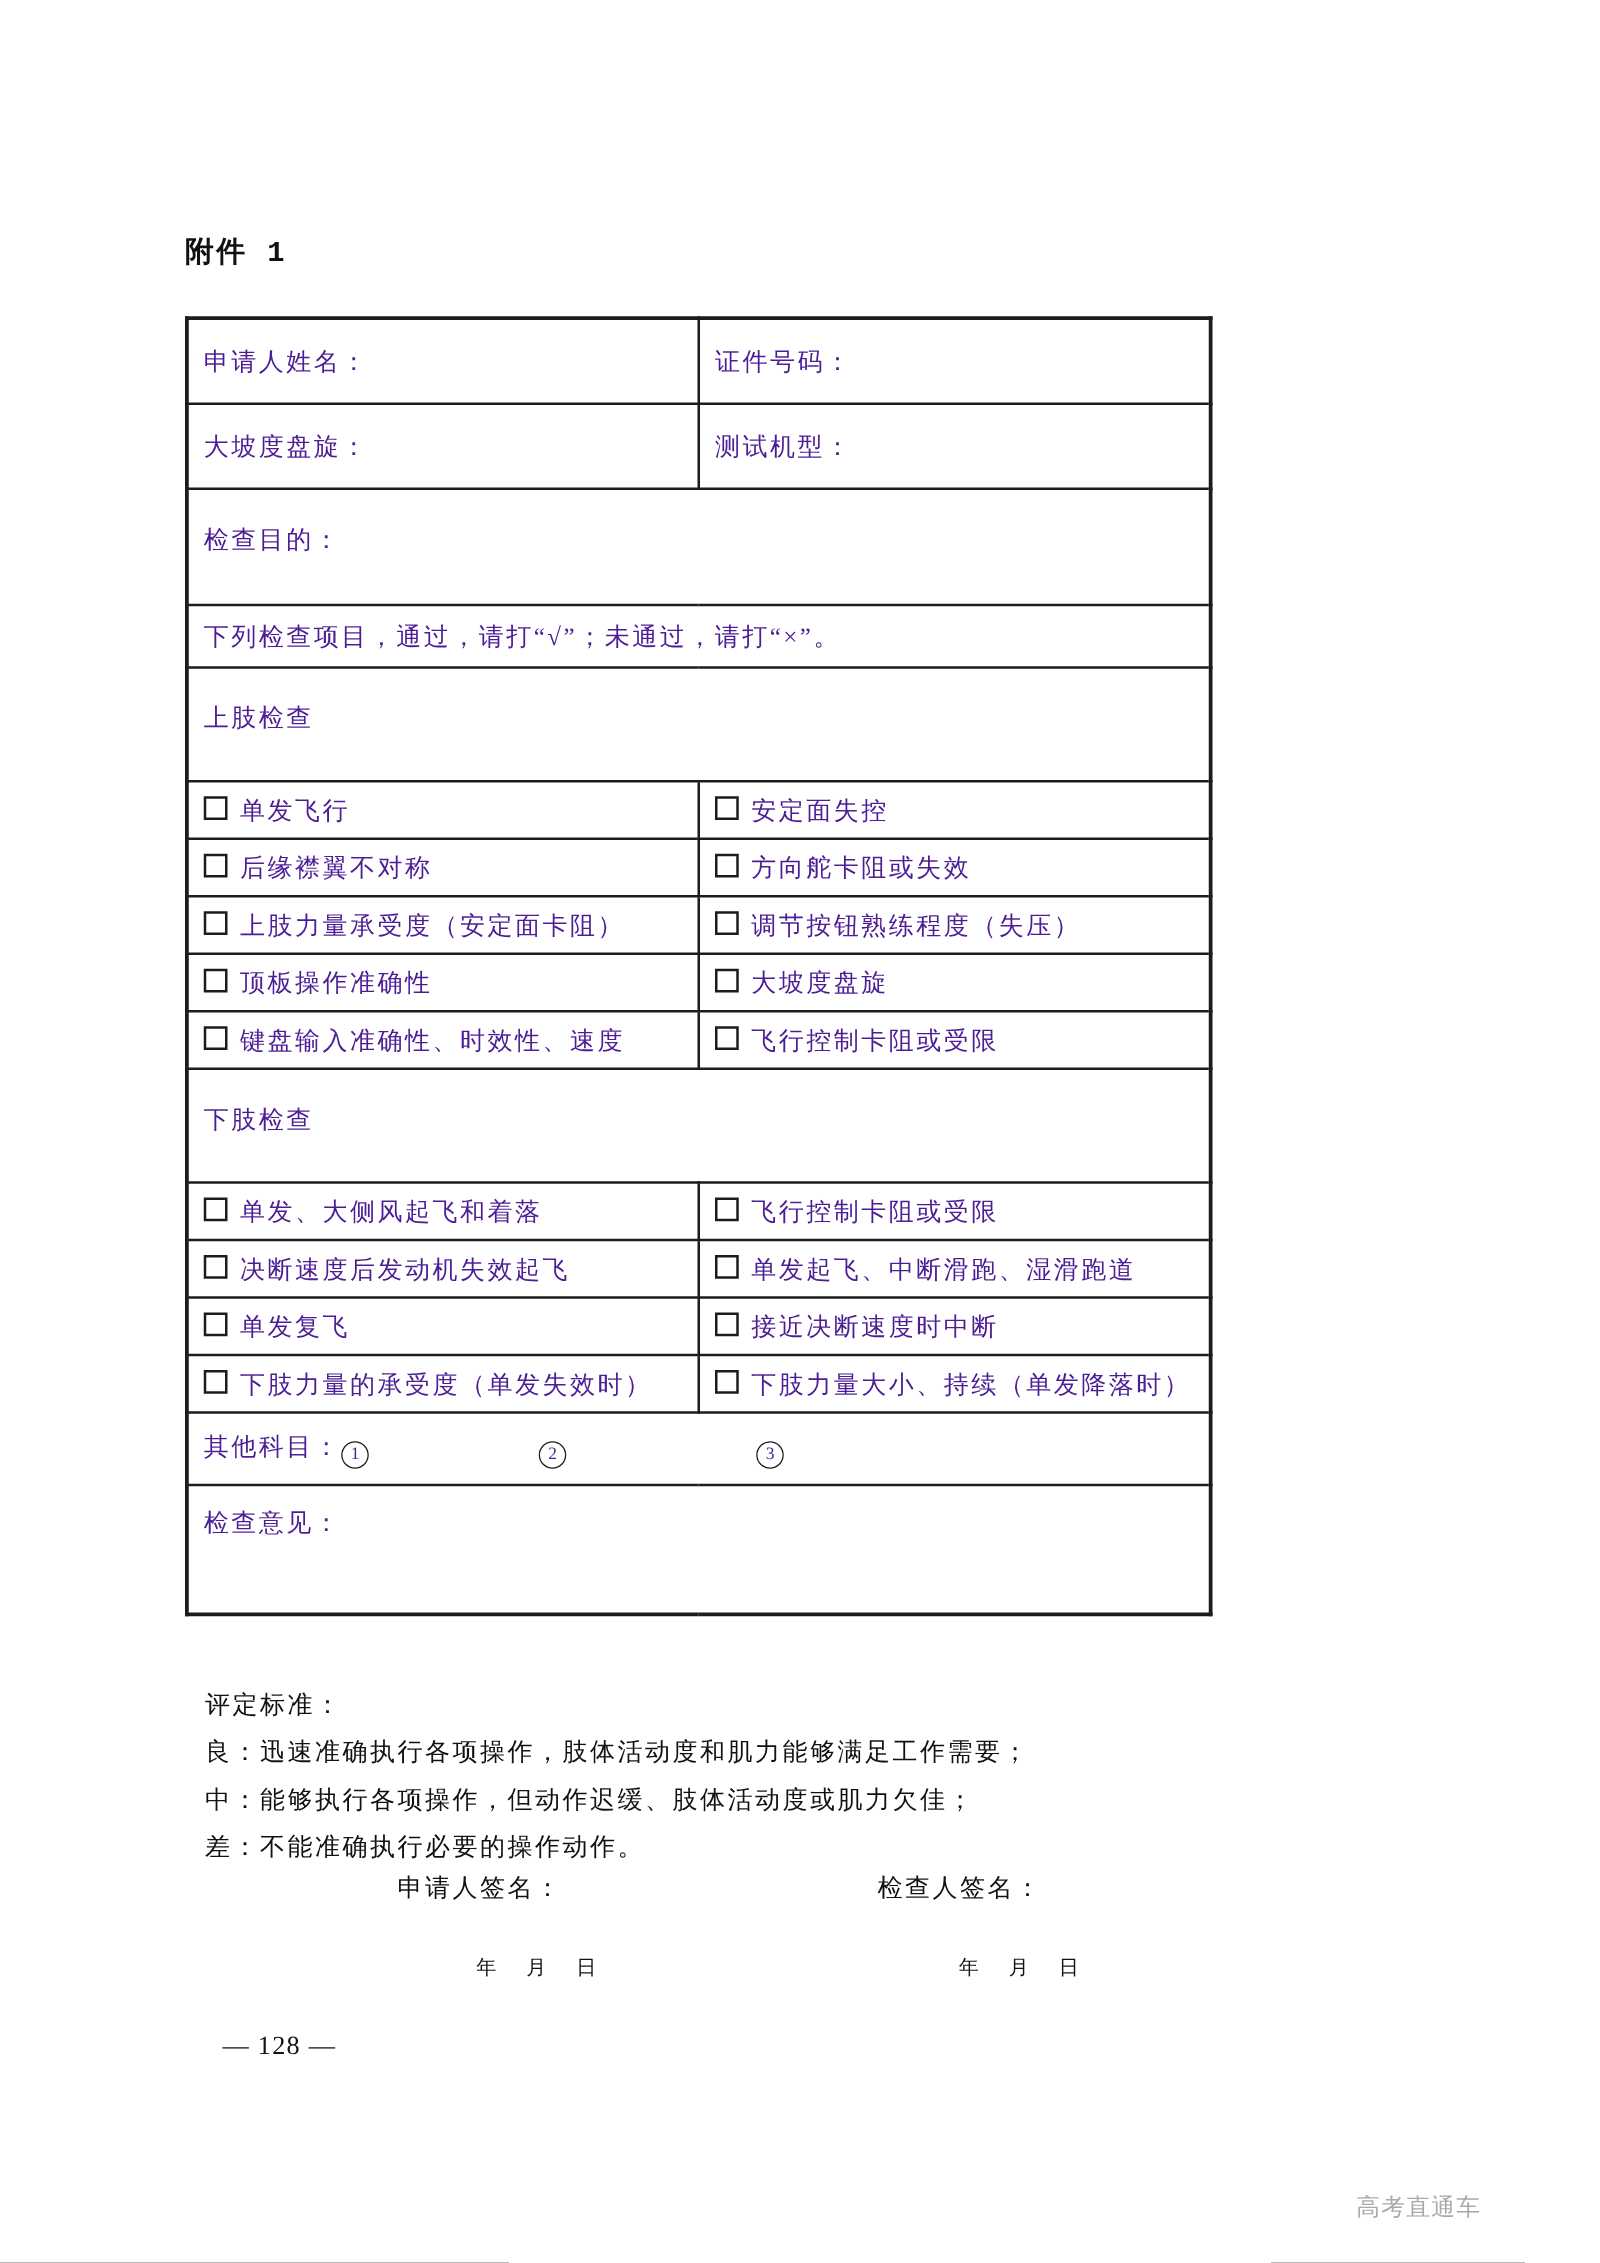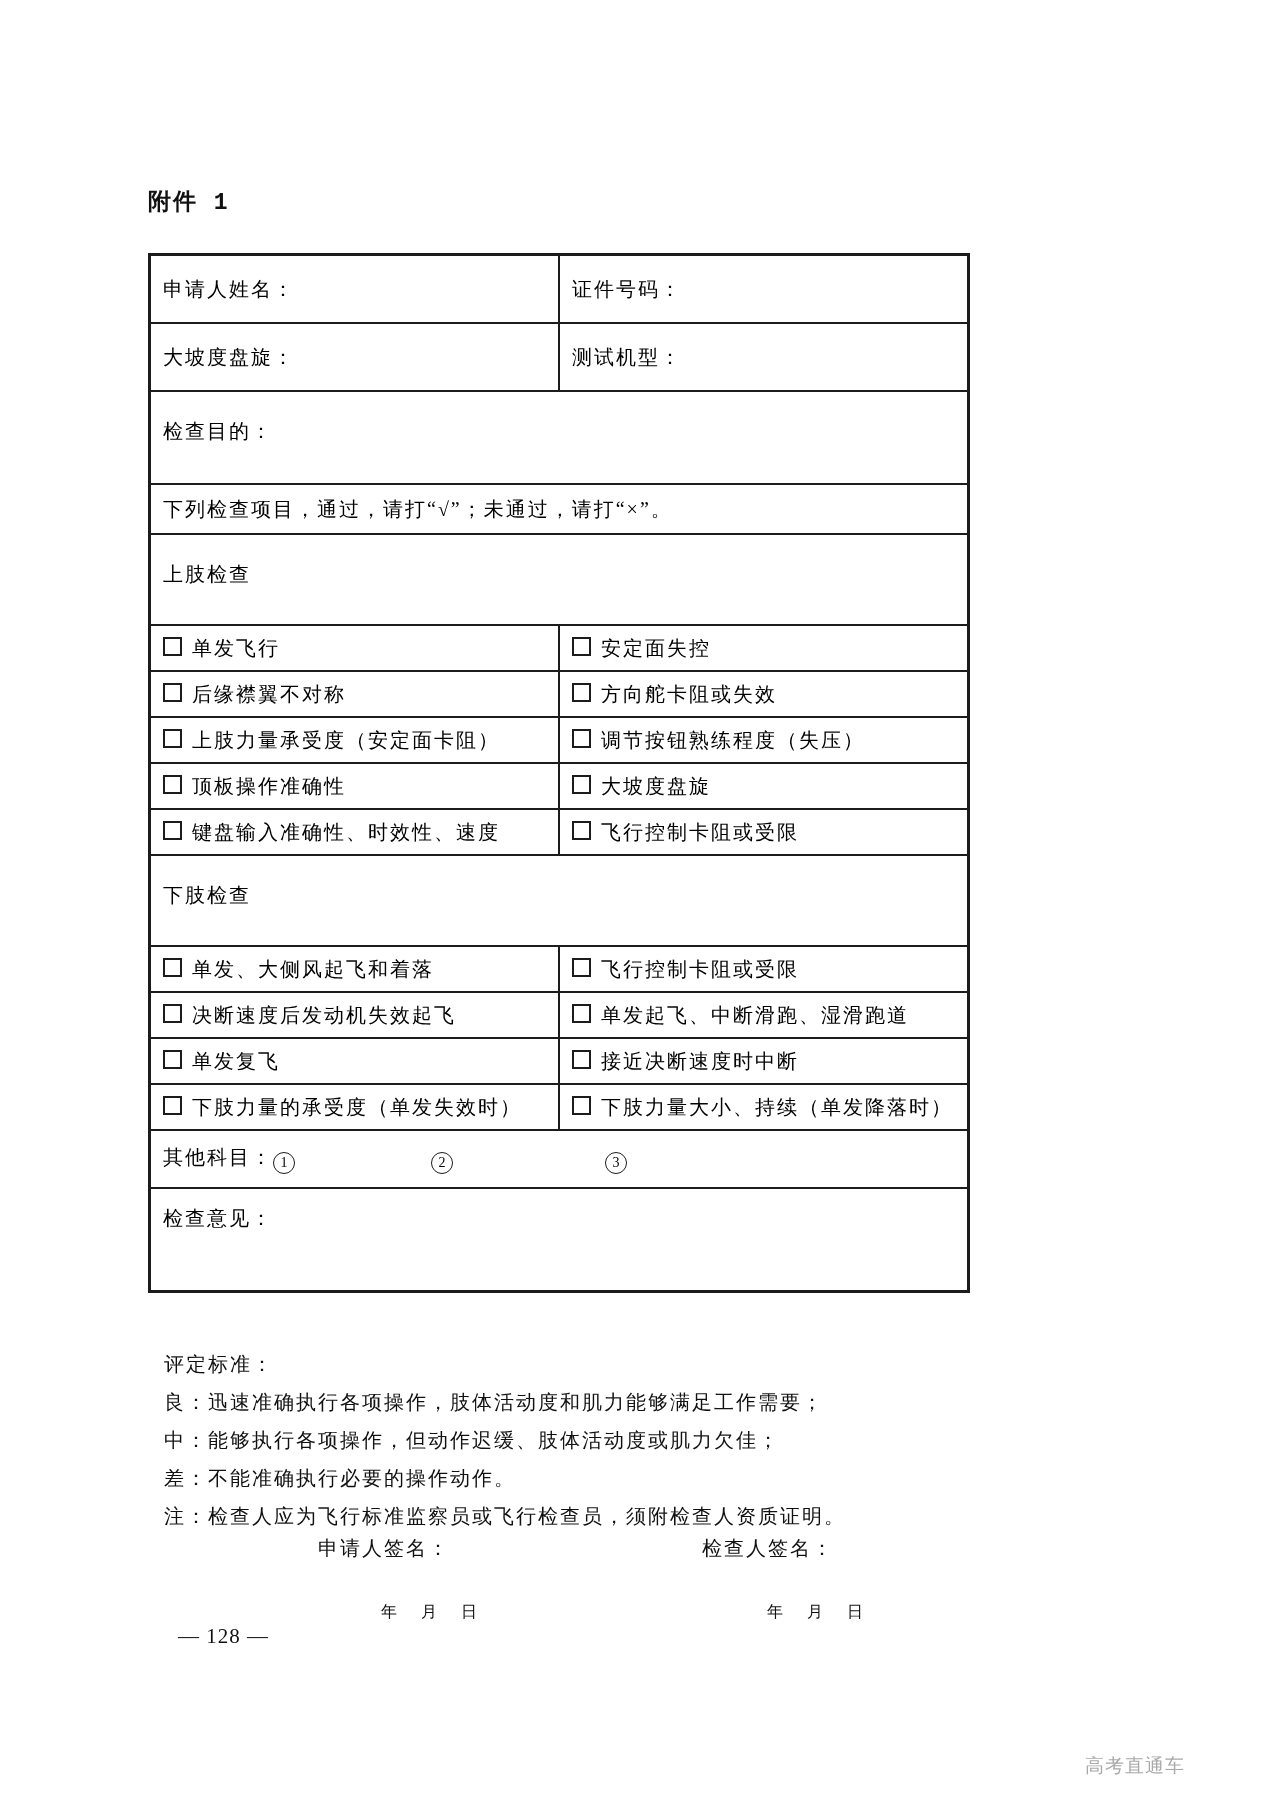--- a/index.html
+++ b/index.html
@@ -29,21 +29,21 @@
     width:822px;
     border-collapse:collapse;
     table-layout:fixed;
     border:3px solid #1c1c1c;
   }
   table.form-table td{
     border:2px solid #1c1c1c;
     font-size:20px;letter-spacing:2px;
     vertical-align:middle;
     padding-left:12px;
-    color:#000000;
+    color:#4c1d95;
   }
   tr.h-info td{height:64px;}
   tr.h-purpose td{height:76px;padding-bottom:14px;}
   tr.h-instr td{height:46px;}
   tr.h-section td{height:76px;padding-bottom:12px;}
   tr.h-chk td{height:42px;}
   tr.h-others td{height:54px;}
   tr.h-opinion td{height:84px;vertical-align:top;padding-top:16px;}
   .box{
     display:inline-block;width:15px;height:15px;
@@ -164,21 +164,20 @@
           <td colspan="2"><span>检查意见：</span></td>
         </tr>
       </tbody>
     </table>
 
     <div class="standards">
       <div>评定标准：</div>
       <div>良：迅速准确执行各项操作，肢体活动度和肌力能够满足工作需要；</div>
       <div>中：能够执行各项操作，但动作迟缓、肢体活动度或肌力欠佳；</div>
       <div>差：不能准确执行必要的操作动作。</div>
-      <div>注：检查人应为飞行标准监察员或飞行检查员，须附检查人资质证明。</div>
     </div>
 
     <div class="sig-row">
       <span class="sig-applicant">申请人签名：</span>
       <span class="sig-examiner">检查人签名：</span>
     </div>
 
     <div class="date-row">
       <span class="date-first">年　月　日</span>
       <span class="date-second">年　月　日</span>

